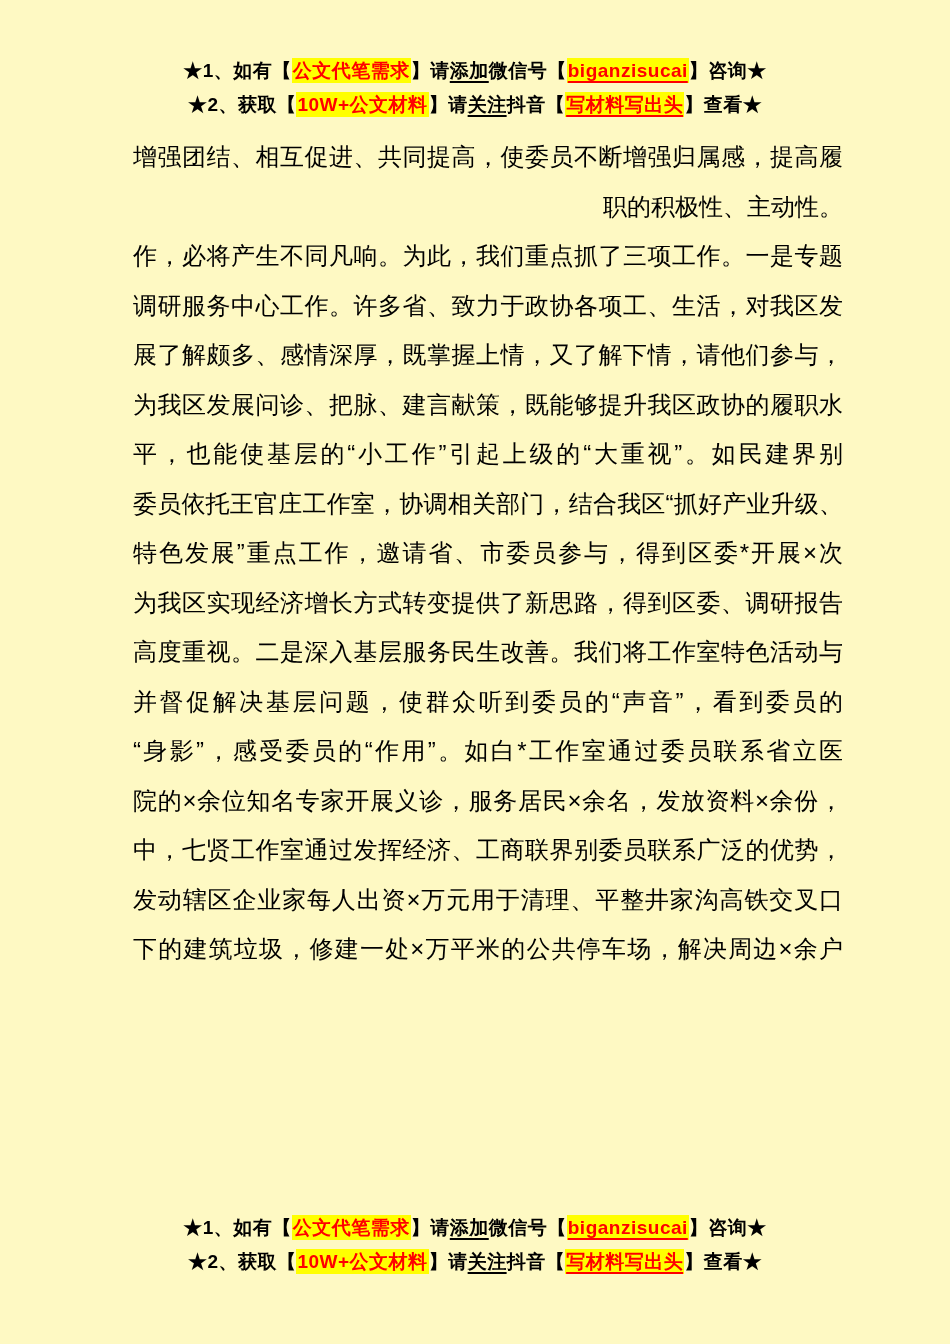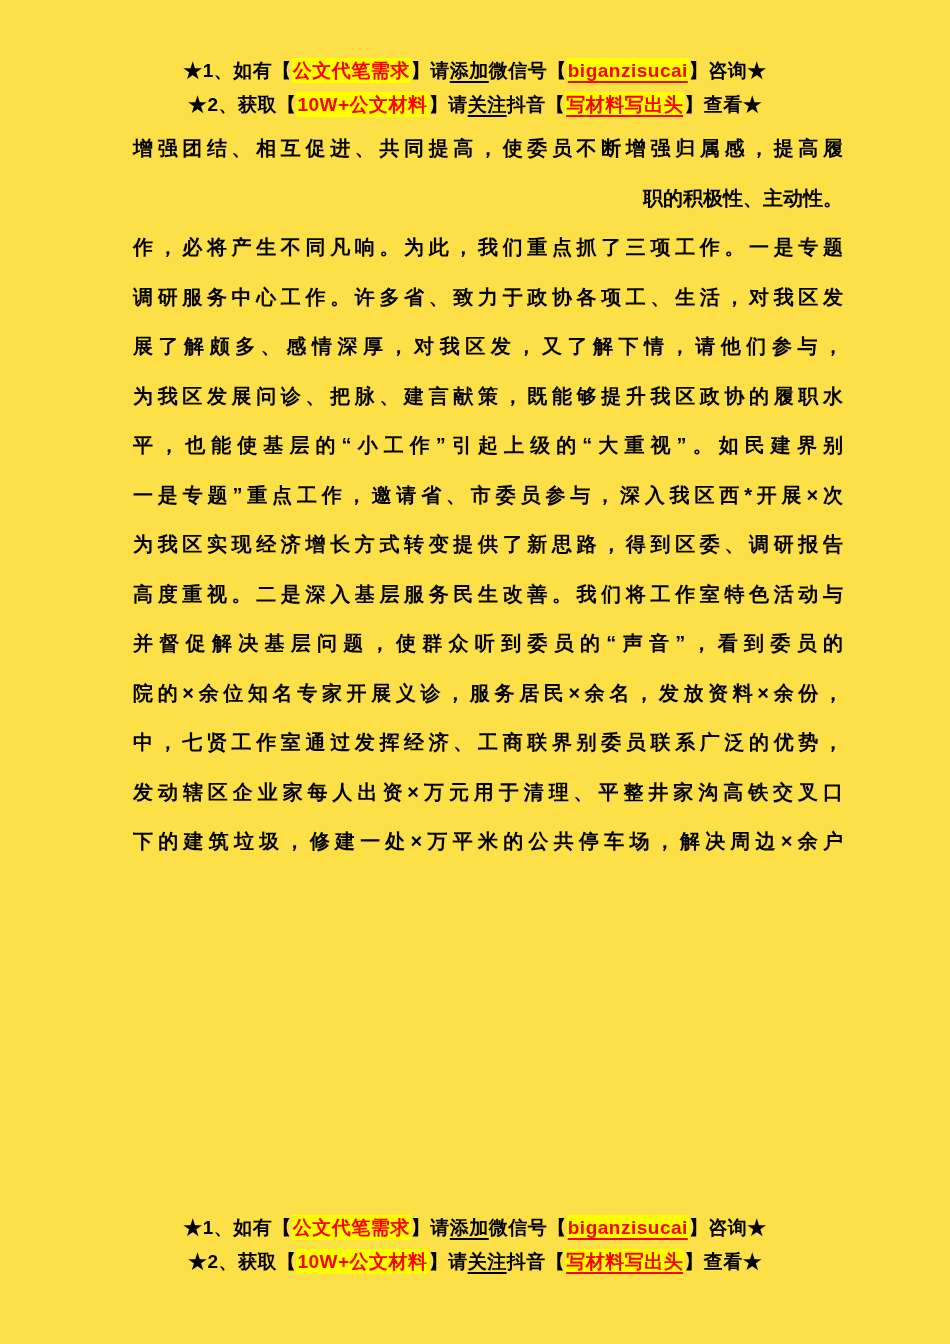--- a/index.html
+++ b/index.html
@@ -1,21 +1,21 @@
 <!DOCTYPE html>
 <html><head>
 <meta charset="utf-8">
 <style>
   html, body { margin: 0; padding: 0; background: #ffffff; }
   .page {
     position: relative;
     width: 950px;
     height: 1344px;
     margin: 0 auto;
-    background: #fde047;
+    background: #fef9c3;
     font-family: "Liberation Sans", sans-serif;
     color: #000000;
     overflow: hidden;
   }
   
   .promo {
     position: absolute;
     left: 0;
     right: 0;
     text-align: center;
@@ -46,26 +46,26 @@
     color: #ff0000;
     padding: 2px 1px;
     text-decoration: underline;
     text-decoration-color: #ff0000;
     text-decoration-thickness: 2px;
     text-underline-offset: 4px;
   }
   
   .doc-body {
     position: absolute;
-    top: 124px;
+    top: 132px;
     left: 133px;
     width: 710px;
-    font-size: 20px;
+    font-size: 24px;
     line-height: 49.5px;
-    font-weight: 700;
+    font-weight: 400;
   }
   .bline { text-align: right; }
   .bline.j {
     text-align: justify;
     text-align-last: justify;
   }
   .bline.ind { text-indent: 2em; }
 </style>
 </head>
 <body>
@@ -73,27 +73,29 @@
 <div class="page">
   <div class="promo promo-header" id="header-promo">
       <div class="promo-line"><span class="seg-plain">★1、如有【</span><span class="seg-hl">公文代笔需求</span><span class="seg-plain">】请</span><span class="seg-u">添加</span><span class="seg-plain">微信号【</span><span class="seg-hl-u">biganzisucai</span><span class="seg-plain">】咨询★</span></div>
       <div class="promo-line"><span class="seg-plain">★2、获取【</span><span class="seg-hl">10W+公文材料</span><span class="seg-plain">】请</span><span class="seg-u">关注</span><span class="seg-plain">抖音【</span><span class="seg-hl-u">写材料写出头</span><span class="seg-plain">】查看★</span></div>
     </div>
   <div class="doc-body" id="body-text">
       <div class="bline j">增强团结、相互促进、共同提高，使委员不断增强归属感，提高履</div>
       <div class="bline">职的积极性、主动性。</div>
       <div class="bline j">作，必将产生不同凡响。为此，我们重点抓了三项工作。一是专题</div>
       <div class="bline j">调研服务中心工作。许多省、致力于政协各项工、生活，对我区发</div>
-      <div class="bline j">展了解颇多、感情深厚，对我区发，又了解下情，请他们参与，</div>
+      <div class="bline j">展了解颇多、感情深厚，既掌握上情，又了解下情，请他们参与，</div>
       <div class="bline j">为我区发展问诊、把脉、建言献策，既能够提升我区政协的履职水</div>
       <div class="bline j">平，也能使基层的“小工作”引起上级的“大重视”。如民建界别</div>
-      <div class="bline j">一是专题”重点工作，邀请省、市委员参与，深入我区西*开展×次</div>
+      <div class="bline j">委员依托王官庄工作室，协调相关部门，结合我区“抓好产业升级、</div>
+      <div class="bline j">特色发展”重点工作，邀请省、市委员参与，得到区委*开展×次</div>
       <div class="bline j">为我区实现经济增长方式转变提供了新思路，得到区委、调研报告</div>
       <div class="bline j">高度重视。二是深入基层服务民生改善。我们将工作室特色活动与</div>
       <div class="bline j">并督促解决基层问题，使群众听到委员的“声音”，看到委员的</div>
+      <div class="bline j">“身影”，感受委员的“作用”。如白*工作室通过委员联系省立医</div>
       <div class="bline j">院的×余位知名专家开展义诊，服务居民×余名，发放资料×余份，</div>
       <div class="bline j">中，七贤工作室通过发挥经济、工商联界别委员联系广泛的优势，</div>
       <div class="bline j">发动辖区企业家每人出资×万元用于清理、平整井家沟高铁交叉口</div>
       <div class="bline j">下的建筑垃圾，修建一处×万平米的公共停车场，解决周边×余户</div>
     </div>
   <div class="promo promo-footer" id="footer-promo">
       <div class="promo-line"><span class="seg-plain">★1、如有【</span><span class="seg-hl">公文代笔需求</span><span class="seg-plain">】请</span><span class="seg-u">添加</span><span class="seg-plain">微信号【</span><span class="seg-hl-u">biganzisucai</span><span class="seg-plain">】咨询★</span></div>
       <div class="promo-line"><span class="seg-plain">★2、获取【</span><span class="seg-hl">10W+公文材料</span><span class="seg-plain">】请</span><span class="seg-u">关注</span><span class="seg-plain">抖音【</span><span class="seg-hl-u">写材料写出头</span><span class="seg-plain">】查看★</span></div>
     </div>
 </div>

